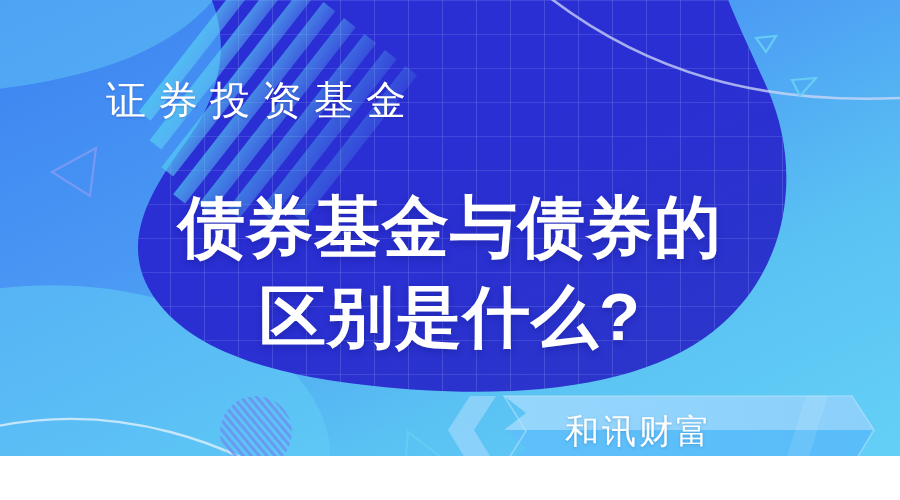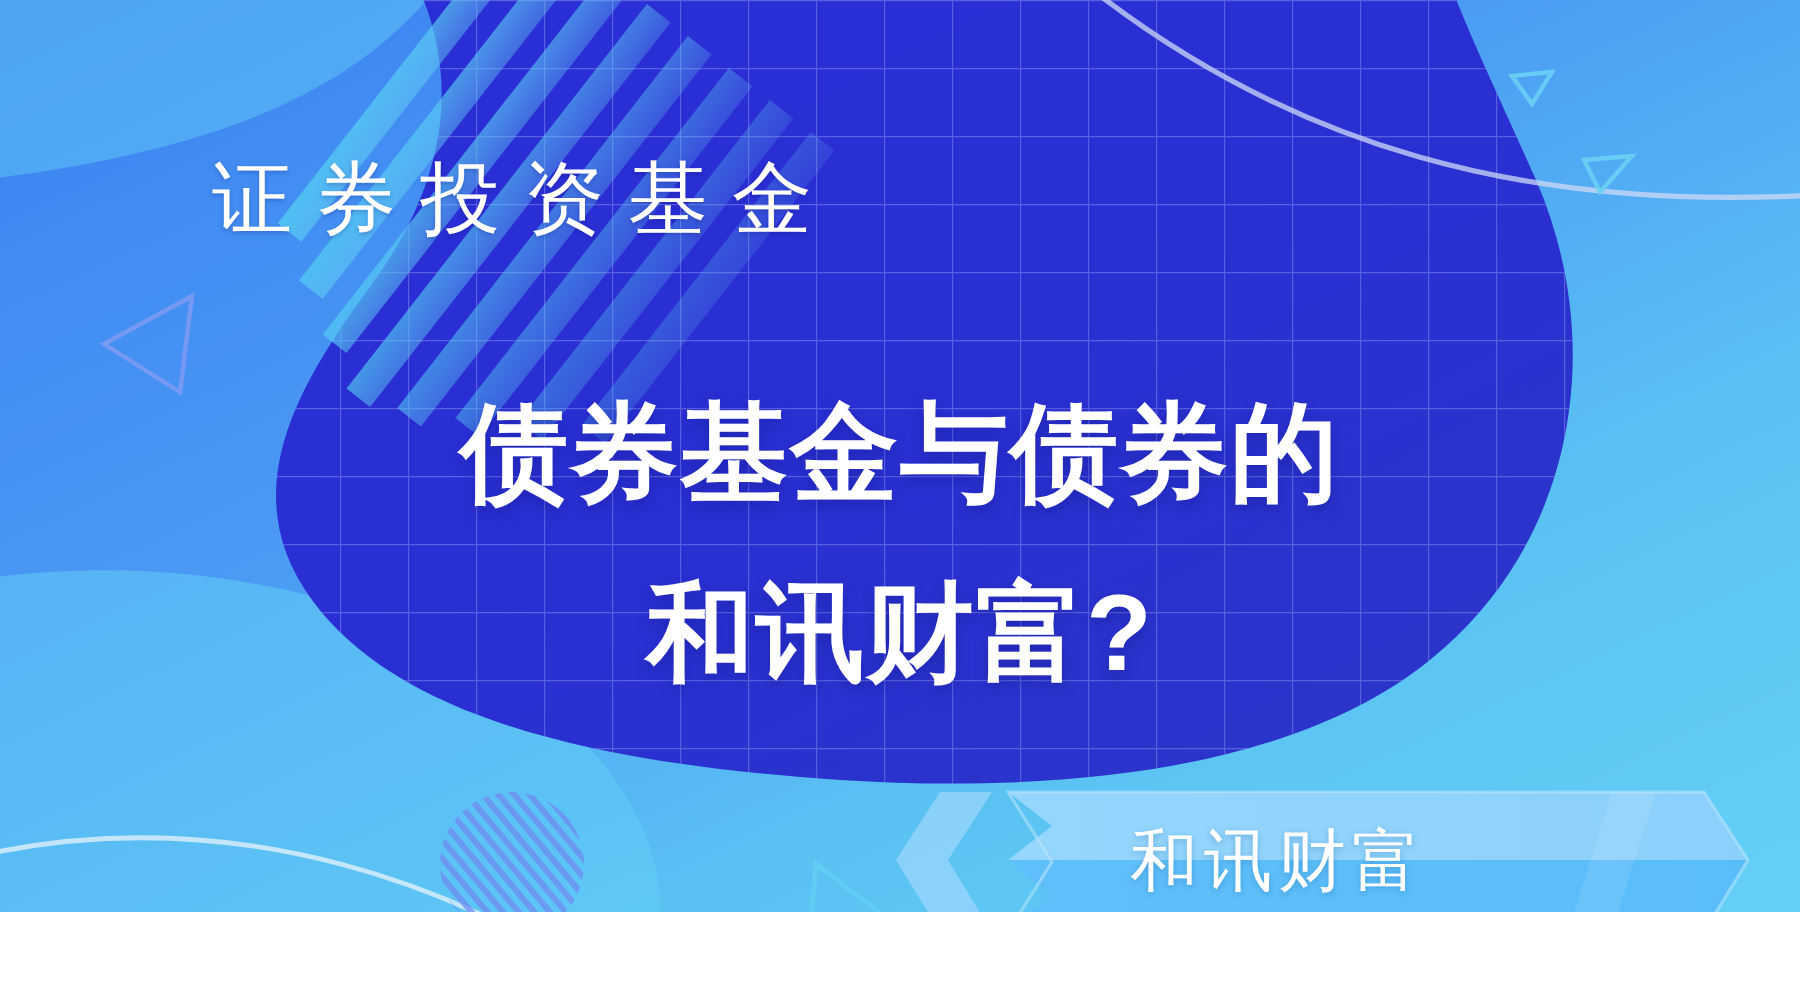--- a/index.html
+++ b/index.html
@@ -42,21 +42,21 @@
     white-space: nowrap;
     text-shadow: 0 1px 2px rgba(10, 20, 110, 0.25);
   }
   .headline {
     position: absolute;
     left: 0;
     top: 182px;
     width: 900px;
     text-align: center;
     color: #ffffff;
-    font-size: 54px;
+    font-size: 67px;
     line-height: 90px;
     font-weight: bold;
     letter-spacing: 1px;
     text-shadow: 0 3px 7px rgba(12, 22, 120, 0.33);
   }
   .headline-line {
     display: block;
     white-space: nowrap;
   }
   .brand-text {
@@ -184,19 +184,19 @@
       </g>
     </g>
   </svg>
 
   <div class="text-layer">
 
     <div class="subtitle">证券投资基金</div>
 
     <div class="headline">
       <span class="headline-line">债券基金与债券的</span>
-      <span class="headline-line">和讯财富?</span>
+      <span class="headline-line">区别是什么?</span>
     </div>
 
     <div class="brand-text">和讯财富</div>
   </div>
 
 </div>
 
 </body></html>

